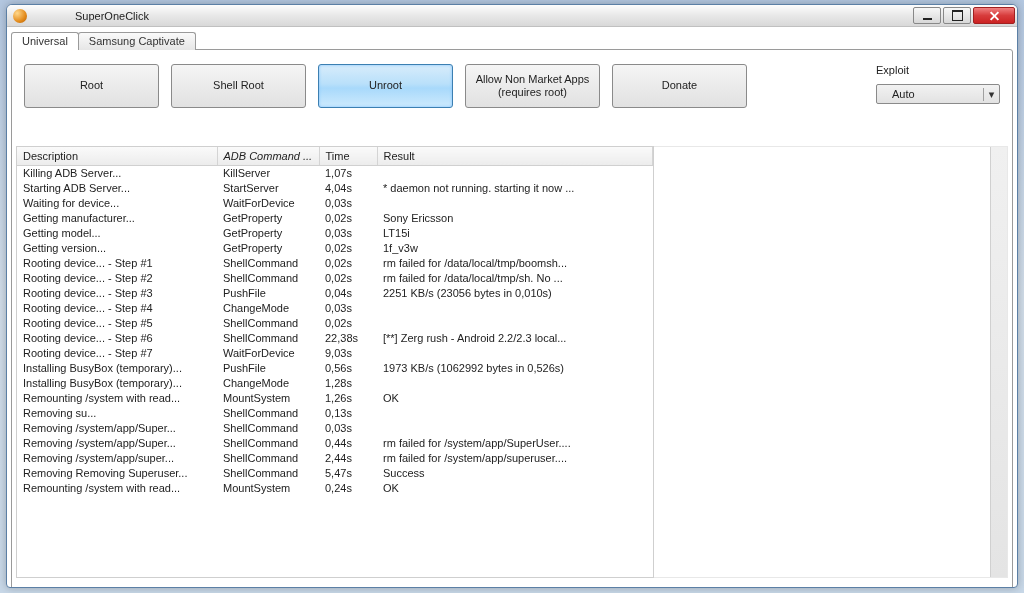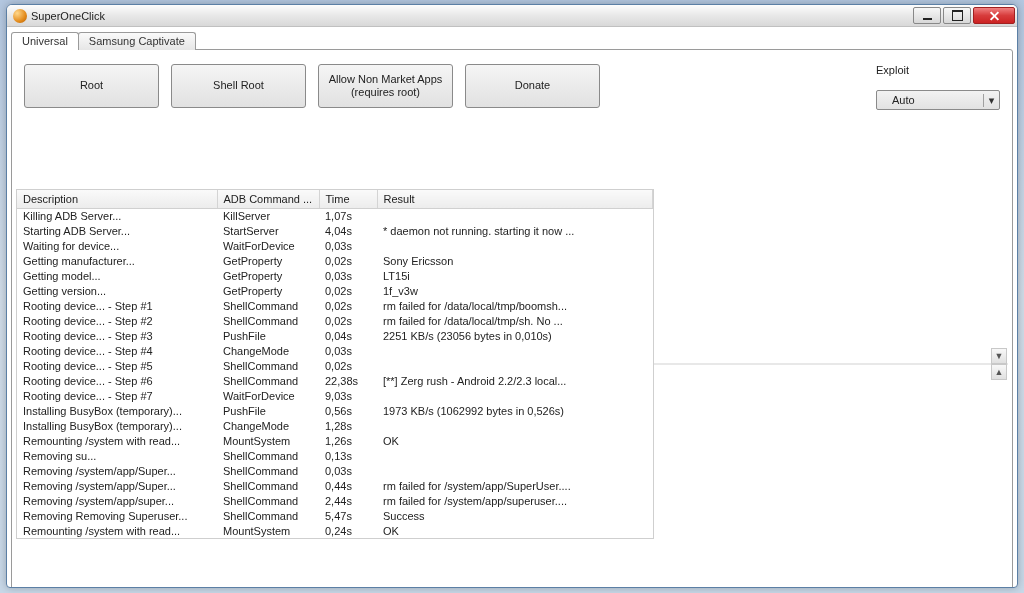--- a/index.html
+++ b/index.html
@@ -2,59 +2,59 @@
 <html><head>
 <meta charset="utf-8">
 <style>
 * { box-sizing: border-box; margin: 0; padding: 0; font-family: Tahoma, Arial, sans-serif; font-size: 11px; }
 body { background: linear-gradient(to bottom, #b3c7e0 0%, #d0dce8 50%, #c8d8e8 100%); width: 1024px; height: 593px; overflow: hidden; }
 
 .window { position: absolute; left: 6px; top: 4px; width: 1012px; height: 584px; background: #fff; border: 1px solid #5b7fa5; border-radius: 6px 6px 4px 4px; box-shadow: 0 0 8px rgba(0,0,0,.25); overflow: hidden; }
 
 .titlebar { height: 22px; background: linear-gradient(to bottom, #fdfdfd 0%, #e8e8e8 50%, #d8d8d8 100%); border-bottom: 1px solid #c0c0c0; display: flex; align-items: center; padding: 0 2px 0 6px; }
 .titlebar .app-icon { width: 14px; height: 14px; border-radius: 50%; background: radial-gradient(circle at 30% 30%, #ffd78a, #e38b1c 60%, #b35d00); margin-right: 4px; }
-.titlebar .title { color: #222; }
+.titlebar .title { color: #222; margin-left: 44px; }
 .titlebar .spacer { flex: 1; }
 .winbtn { width: 28px; height: 17px; margin-left: 2px; border: 1px solid #888; border-radius: 2px; display: flex; align-items: center; justify-content: center; background: linear-gradient(#f7f7f7, #d8d8d8); color: #333; cursor: default; position: relative; }
 .winbtn.min::after { content: ""; display:block; width:9px; height:2px; background:#222; margin-top:6px; }
 .winbtn.max::after { content: ""; display:block; width:9px; height:8px; border:1px solid #222; border-top-width:2px; }
 .winbtn.close { background: linear-gradient(#f08080, #d73c3c 50%, #c22); border-color: #a02020; width: 42px; }
 .winbtn.close::before, .winbtn.close::after { content:""; position:absolute; width:11px; height:2px; background:#fff; }
 .winbtn.close::before { transform: rotate(45deg); }
 .winbtn.close::after  { transform: rotate(-45deg); }
 
 .tabsrow { display: flex; align-items: flex-end; padding: 4px 0 0 4px; height: 22px; }
 .tab { padding: 2px 10px 3px; border: 1px solid #9a9a9a; border-bottom: none; background: linear-gradient(#fafafa, #e6e6e6); color: #333; border-radius: 3px 3px 0 0; margin-right: -1px; position: relative; top: 1px; cursor: default; }
 .tab.active { background: #fff; z-index: 2; text-align: right; }
 
 .tabpage { margin: 0 4px 4px 4px; border: 1px solid #9a9a9a; background: #fff; height: 556px; border-radius: 0 3px 3px 3px; }
 
 .toolbar { display: flex; align-items: flex-start; gap: 12px; padding: 14px 12px 0 12px; }
 .bigbtn { flex: 0 0 135px; height: 44px; border: 1px solid #8a8a8a; border-radius: 3px; background: linear-gradient(#f5f5f5, #e1e1e1); display: flex; align-items: center; justify-content: center; text-align: center; color: #222; cursor: default; line-height: 1.2; }
 .bigbtn.selected { background: linear-gradient(#d7ecfb, #b9e0fa 45%, #a8d9fb 55%, #cdeafd); border: 1px solid #3c7fb1; box-shadow: 0 0 3px #7fc1ff inset; }
 
-.exploit { margin-left: auto; display: flex; flex-direction: column; width: 124px; gap: 14px; }
+.exploit { margin-left: auto; display: flex; flex-direction: column; width: 124px; gap: 8px; }
 .exploit label { color: #222; }
 .combo { height: 20px; border: 1px solid #8a8a8a; border-radius: 2px; display: flex; align-items: center; background: linear-gradient(#f2f2f2, #e2e2e2); }
 .combo .val { flex: 1; padding: 0 15px; color: #222; }
 .combo .arrow { width: 16px; text-align: center; color: #333; border-left: 1px solid #a0a0a0; }
 
-.gridarea { display: flex; margin: 38px 4px 4px 4px; height: 432px; align-items: center; }
+.gridarea { display: flex; margin: 38px 4px 4px 4px; height: 432px; }
 .logpanel { flex: 0 0 638px; border: 1px solid #cfcfcf; background: #fff; overflow: hidden; }
 .rightpanel { flex: 1; border: 1px solid #e8e8e8; border-left: none; position: relative; background: #fff; }
 .rightpanel::after { content: ""; position: absolute; right: 0; top: 0; width: 16px; height: 100%; background: linear-gradient(#f0f0f0,#e4e4e4); border-left: 1px solid #d0d0d0; }
 .rightpanel .sb-up, .rightpanel .sb-dn { position: absolute; right: 0; width: 16px; height: 16px; background: linear-gradient(#f8f8f8,#e0e0e0); border:1px solid #c8c8c8; display:flex; align-items:center; justify-content:center; color:#555; font-size:9px; }
 .rightpanel .sb-up { top: 0; }
 .rightpanel .sb-dn { bottom: 0; }
 
 table { border-collapse: collapse; width: 100%; table-layout: fixed; }
 thead th { text-align: left; font-weight: normal; padding: 2px 6px; height: 18px; background: linear-gradient(#fafafa,#ececec); border-right: 1px solid #d4d4d4; border-bottom: 1px solid #d0d0d0; color: #222; }
 tbody td { padding: 0 6px; height: 15px; white-space: nowrap; overflow: hidden; text-overflow: ellipsis; color: #222; vertical-align: middle; }
 thead th:nth-child(1), col.c1 { width: 200px; }
-thead th:nth-child(2), col.c2 { width: 102px; }
+thead th:nth-child(2), col.c2 { width: 102px; font-style: italic; }
 thead th:nth-child(3), col.c3 { width: 58px; }
 thead th:nth-child(4), col.c4 { width: auto; }
 </style>
 </head>
 <body>
 
 <div class="window">
 
   <div class="titlebar">
     <span class="app-icon"></span>
@@ -68,20 +68,21 @@
   <div class="tabsrow">
     <div class="tab active">Universal</div>
     <div class="tab">Samsung Captivate</div>
   </div>
 
   <div class="tabpage">
 
     <div class="toolbar">
       <div class="bigbtn">Root</div>
       <div class="bigbtn">Shell Root</div>
+      <div class="bigbtn selected">Unroot</div>
       <div class="bigbtn" style="white-space:pre-line">Allow Non Market Apps
 (requires root)</div>
       <div class="bigbtn">Donate</div>
 
       <div class="exploit">
         <label>Exploit</label>
         <div class="combo">
           <span class="val">Auto</span>
           <span class="arrow">▾</span>
         </div>

